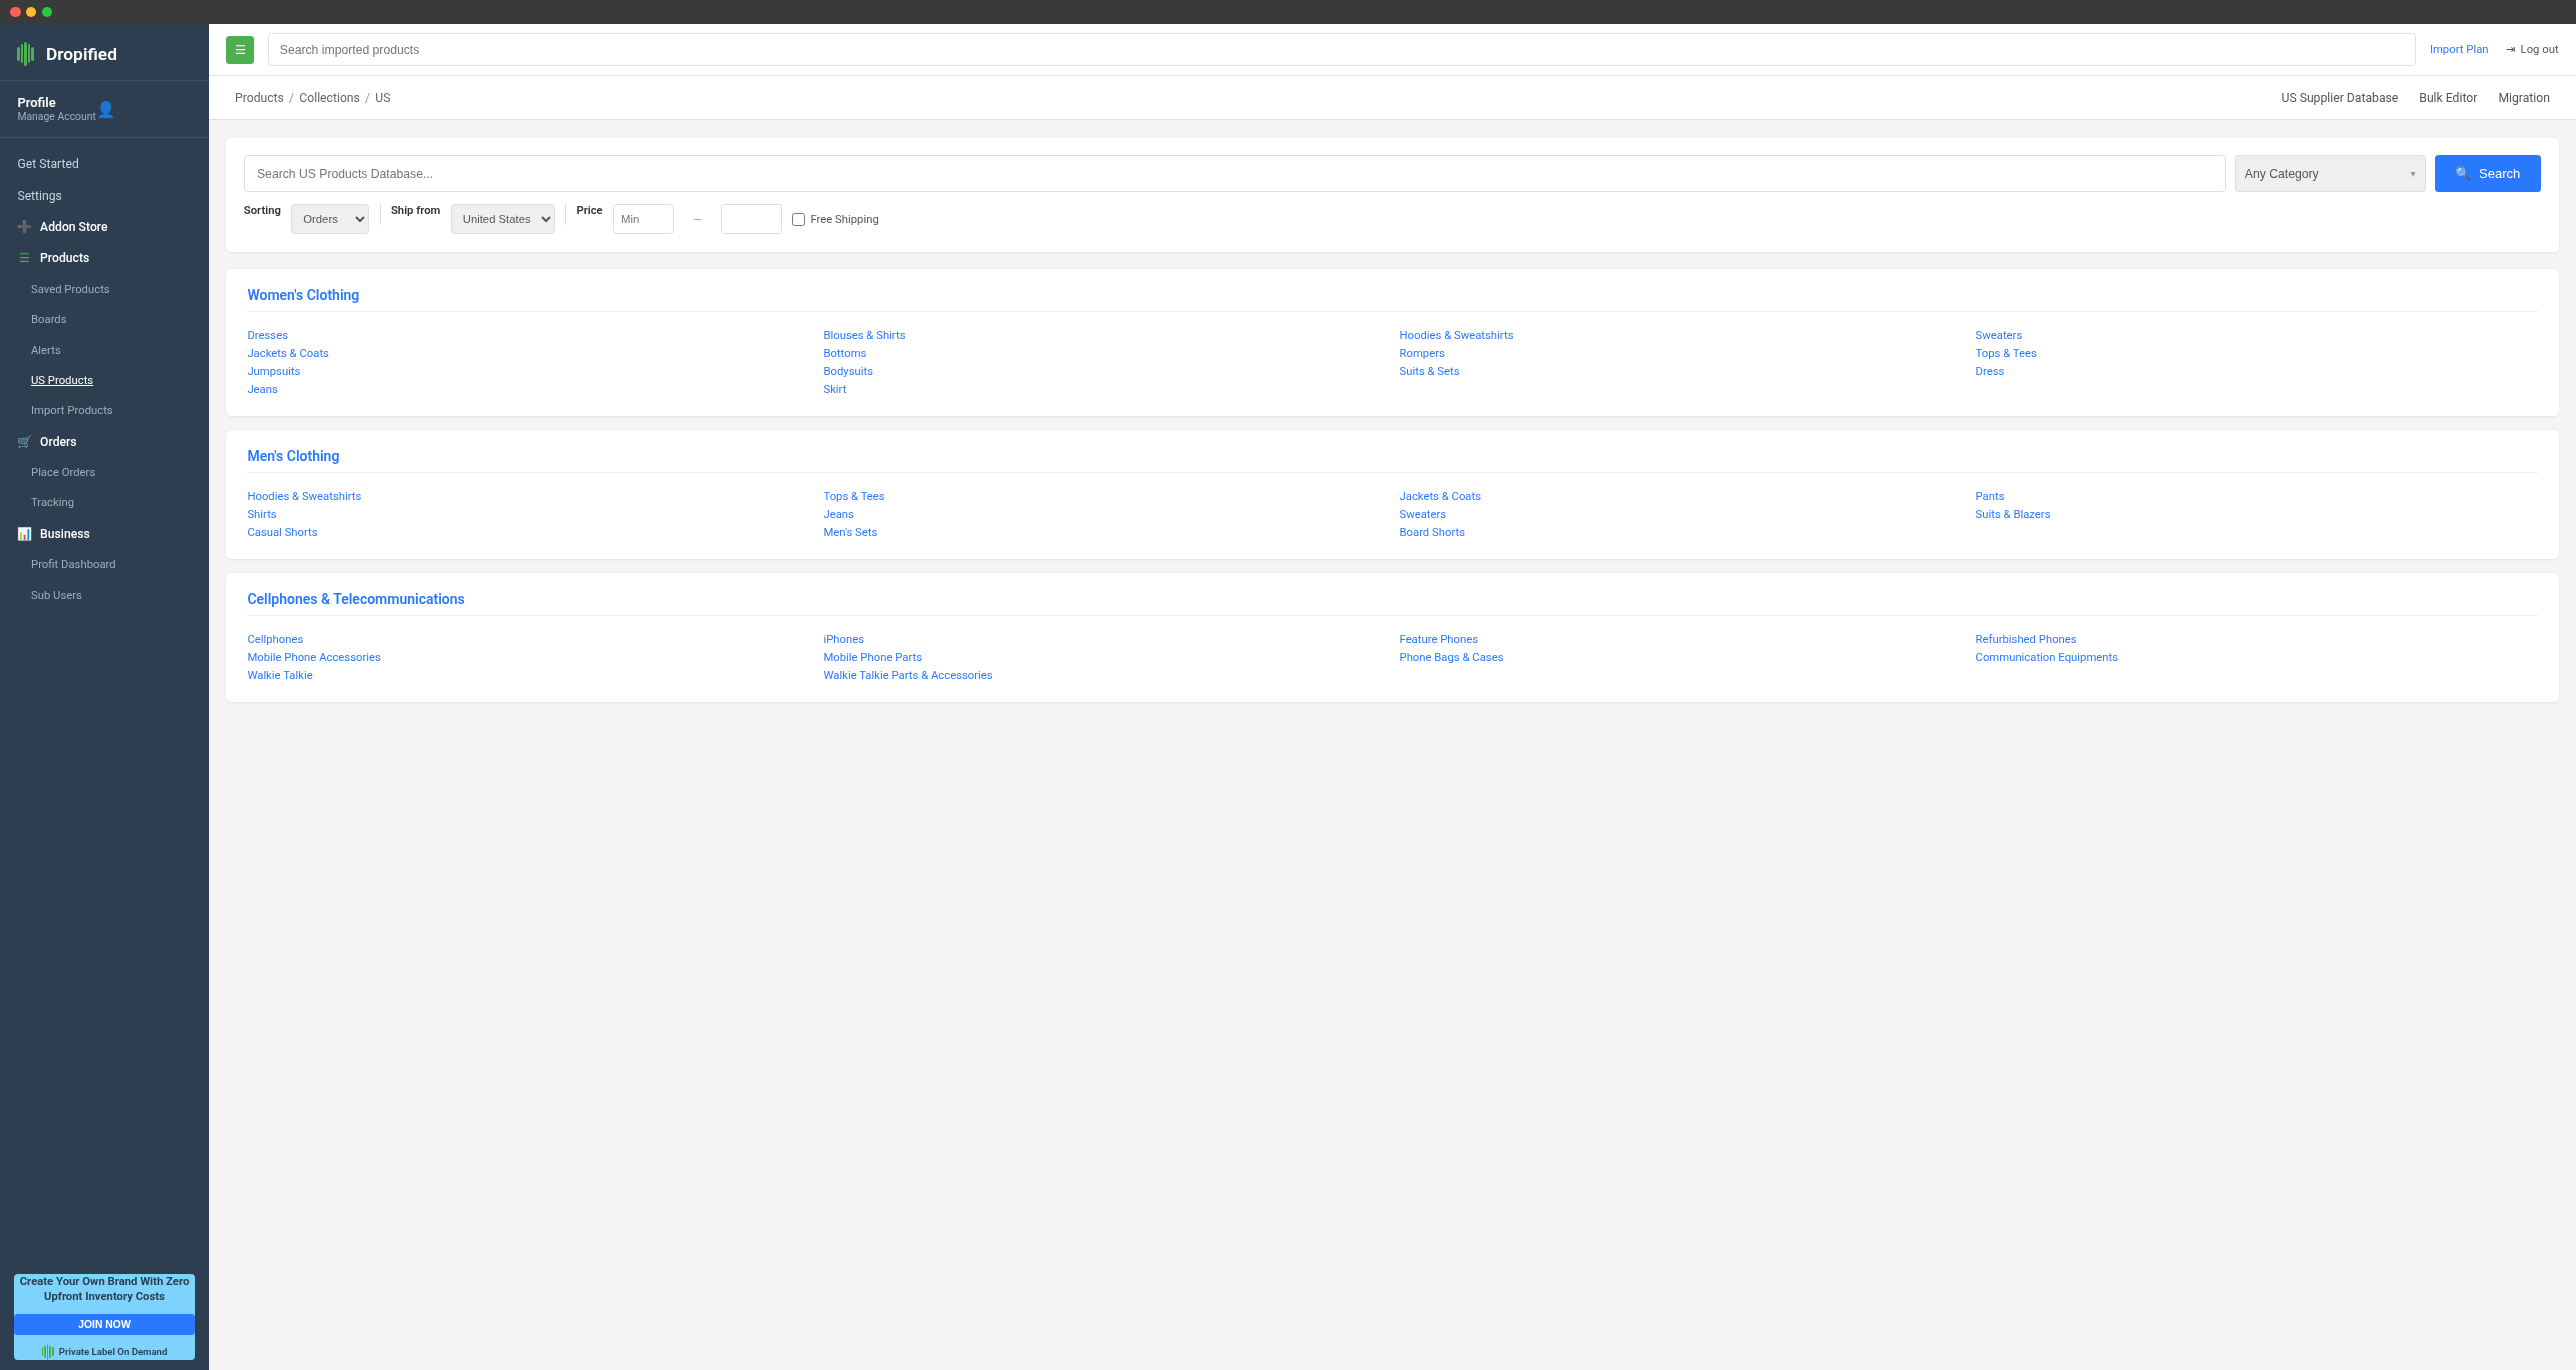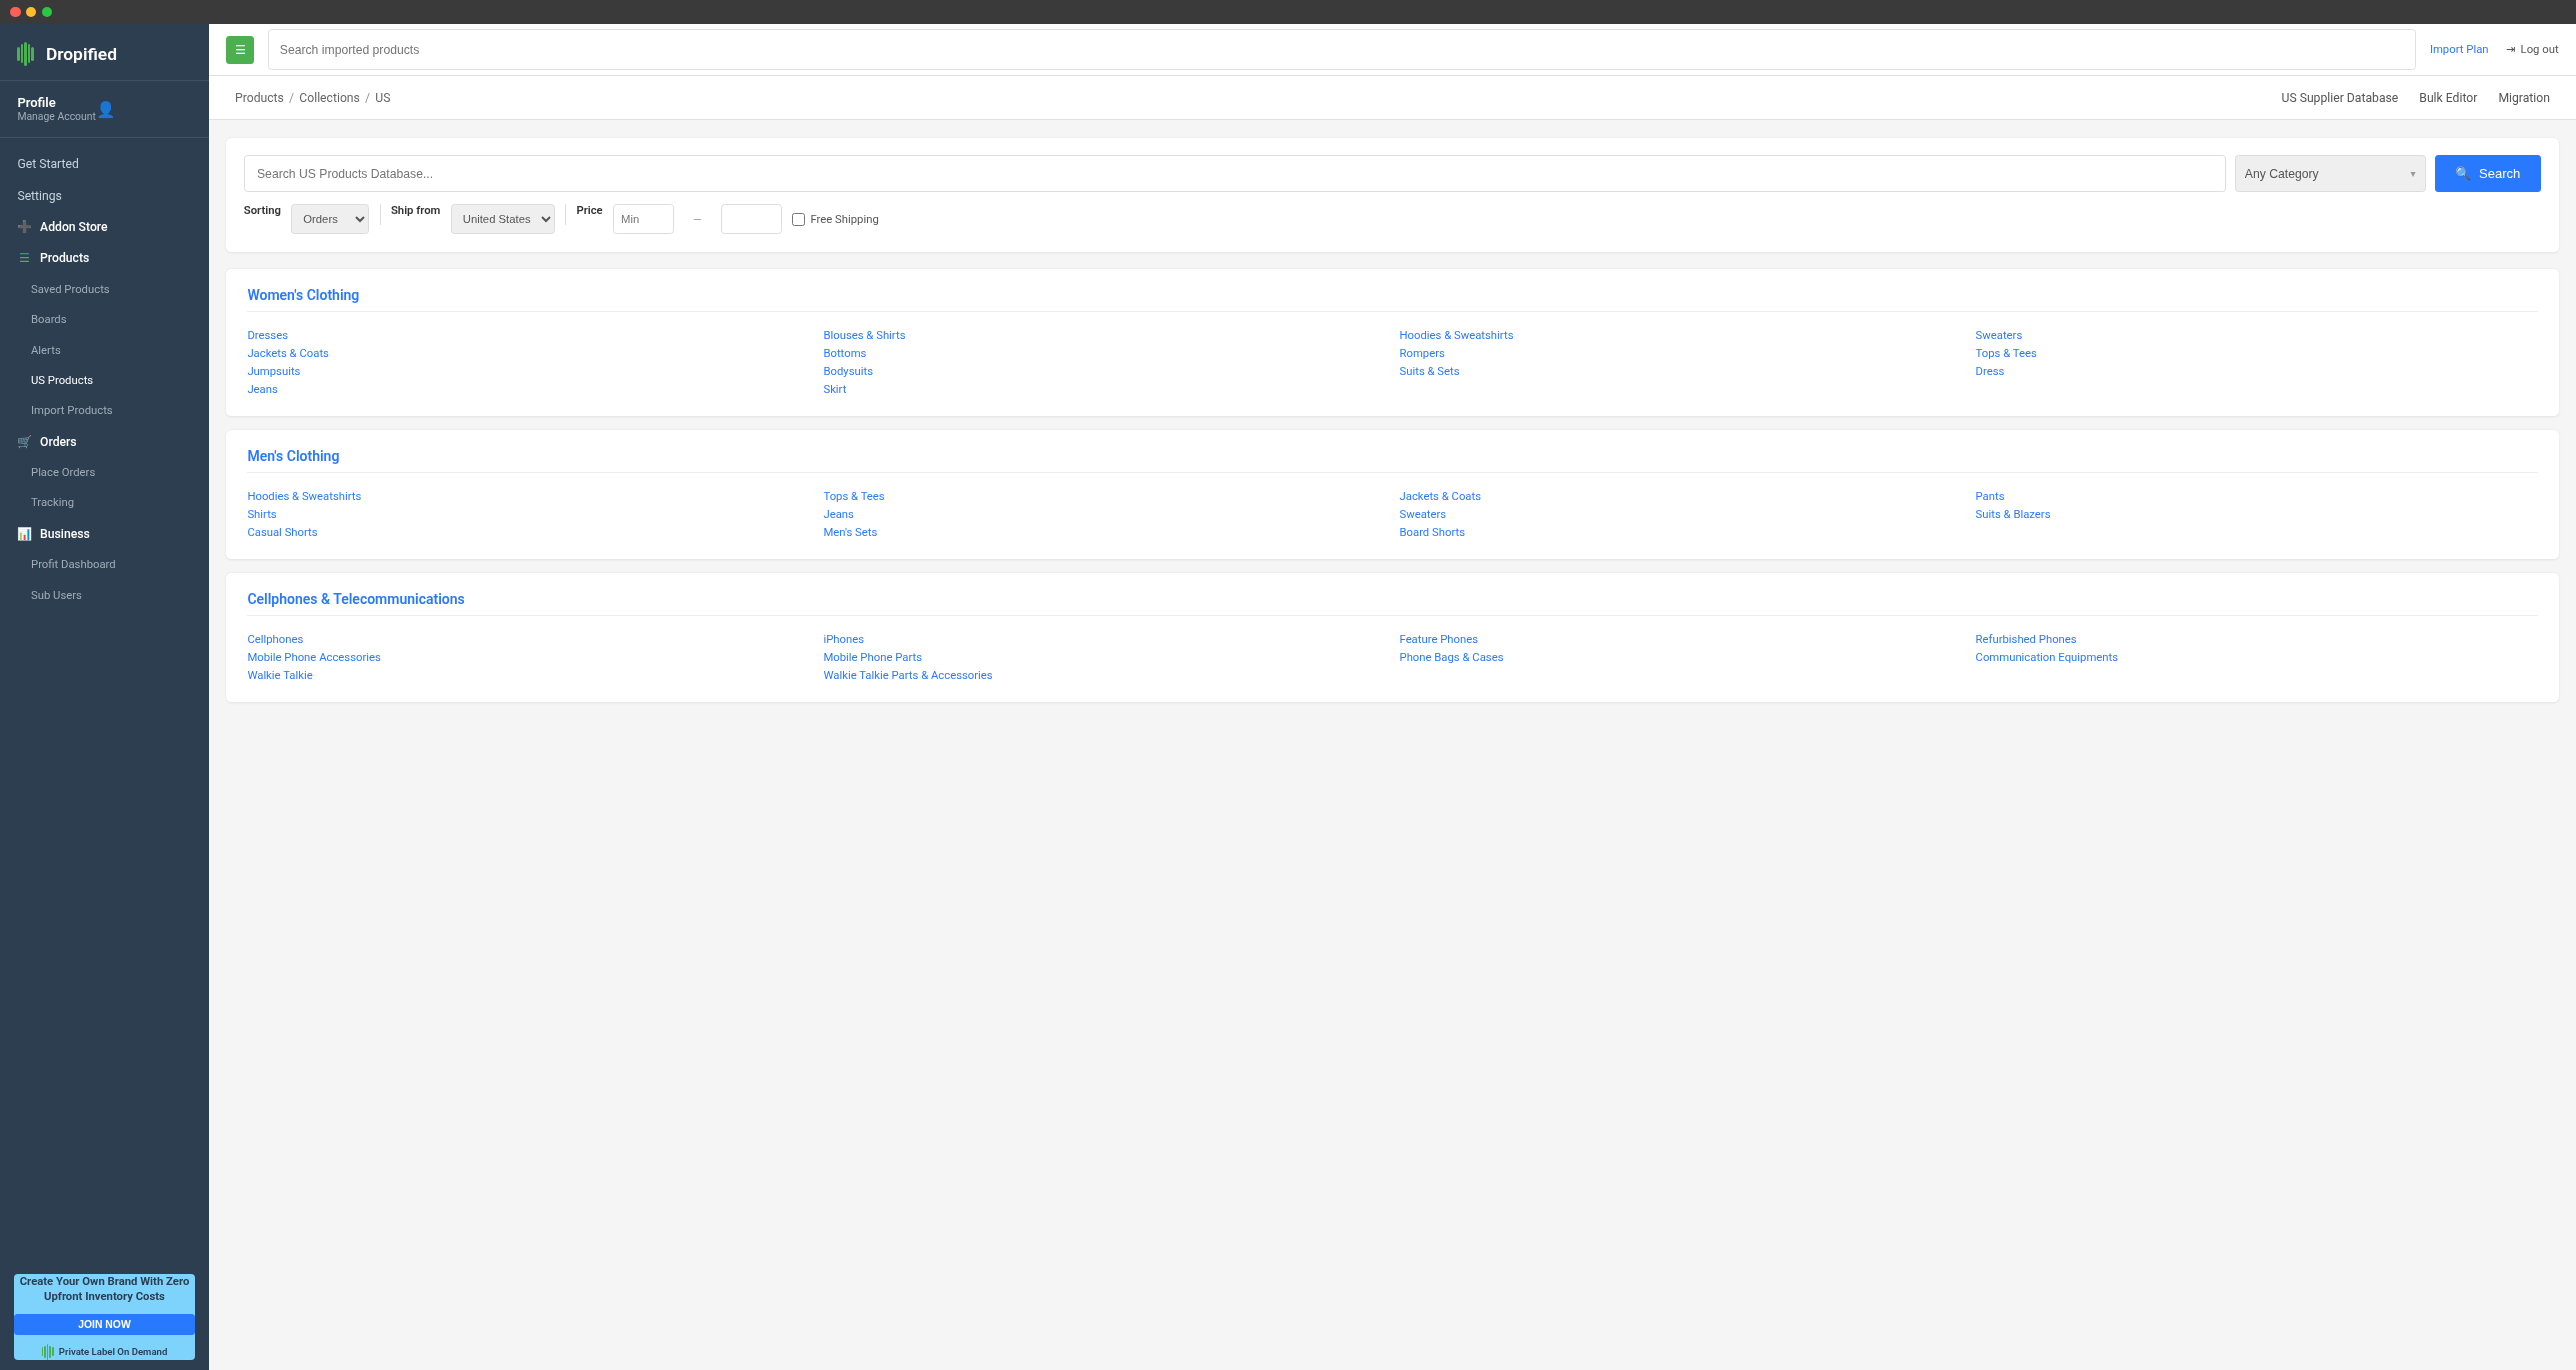--- a/index.html
+++ b/index.html
@@ -83,21 +83,21 @@
       align-items: center;
       gap: 8.7px;
       padding: 8.7px 17.4px;
       font-size: 12.2px;
       color: #c8d3dc;
       cursor: pointer;
     }
     .nav-item .nav-icon { font-size: 12.2px; color: #4caf50; width: 14px; text-align: center; }
     .nav-item.parent { font-size: 12.2px; color: #fff; font-weight: 500; }
     .nav-item.child { padding-left: 31px; font-size: 11.3px; color: #a0adb8; }
-    .nav-item.active-child { color: #fff; }
+    .nav-item.active-child { color: #fff; text-decoration: underline; }
 
     
     .promo-card {
       margin: 10.4px 14px;
       background: #7dd3fc;
       border-radius: 4px;
       text-align: center;
       color: #2c3e50;
     }
     .promo-title {
@@ -163,21 +163,21 @@
       height: 28px;
       display: flex;
       align-items: center;
       justify-content: center;
       cursor: pointer;
       font-size: 12.2px;
       flex-shrink: 0;
     }
     .search-bar {
       flex: 1;
-      height: 41px;
+      height: 33px;
       border: 0.9px solid #e0e0e0;
       border-radius: 3.5px;
       padding: 0 10.4px;
       font-size: 12.2px;
       color: #aaa;
       outline: none;
     }
     .topnav-actions {
       display: flex;
       align-items: center;

